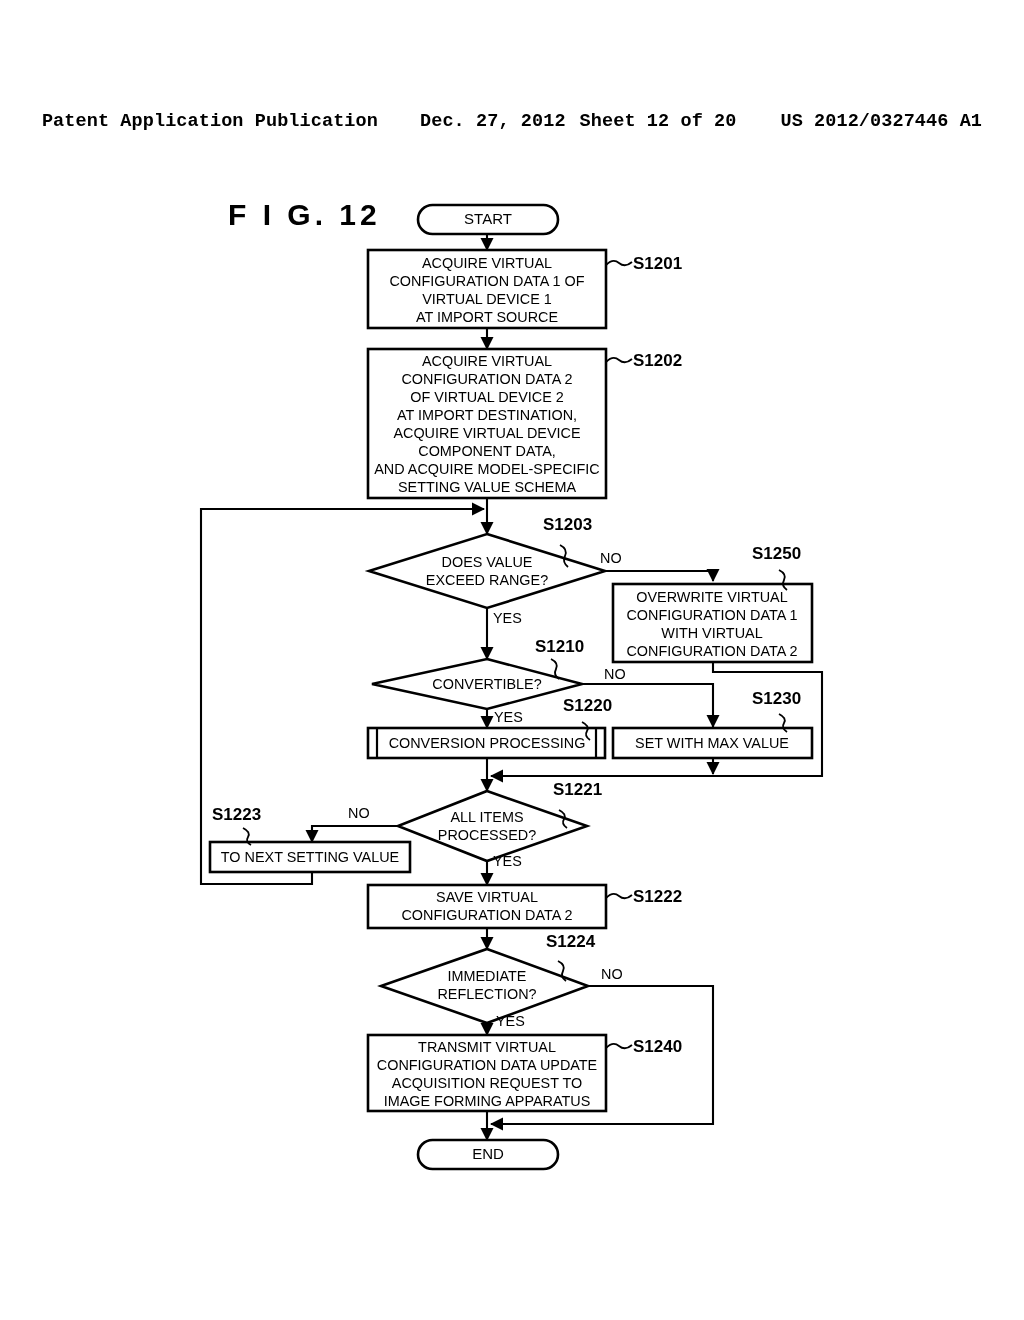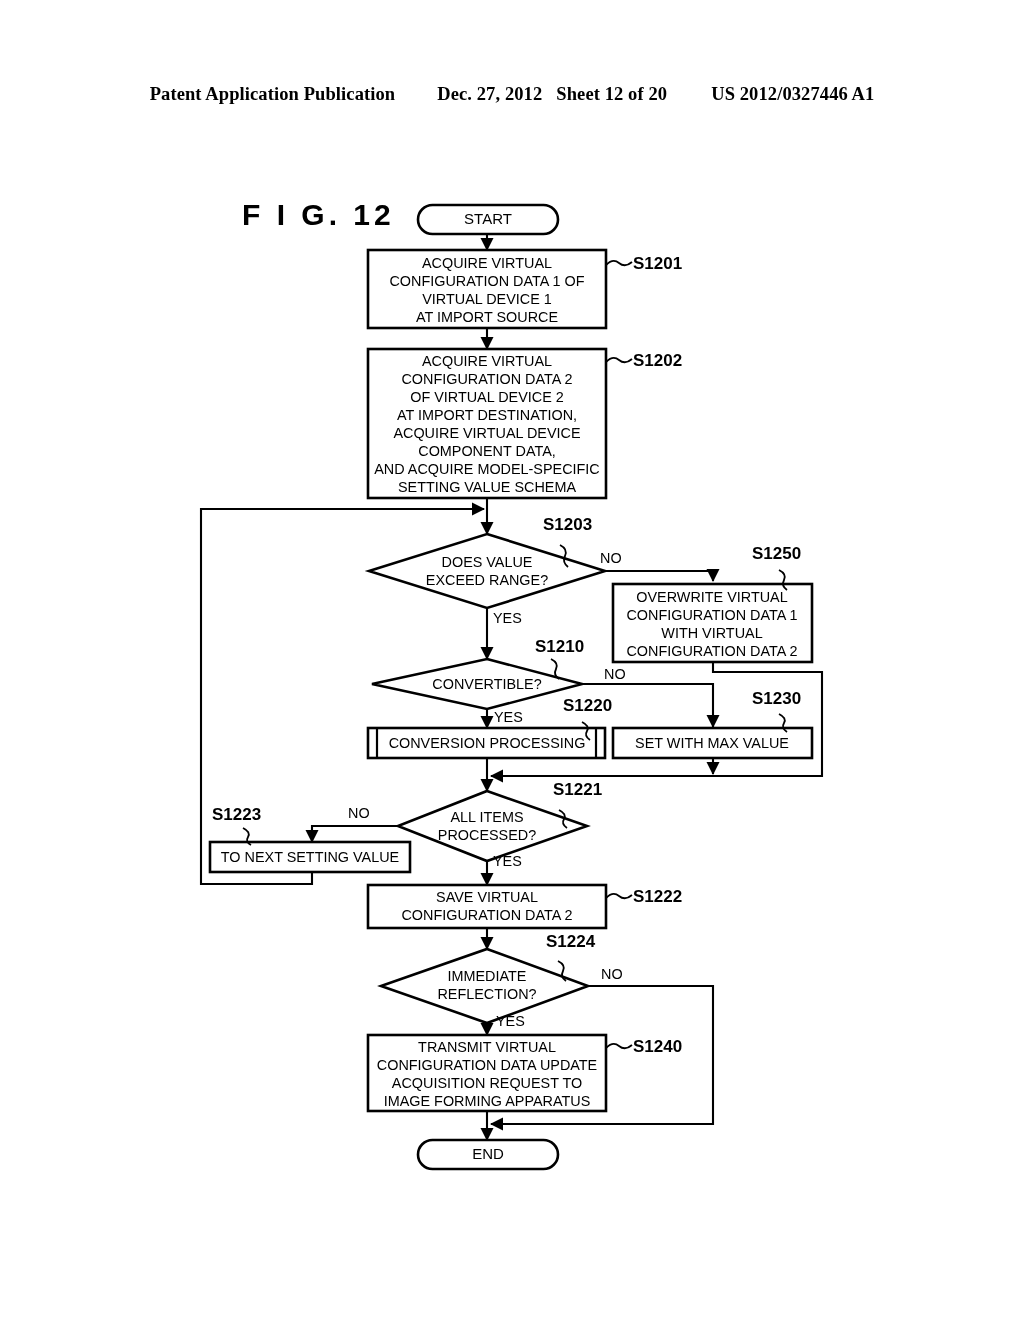--- a/index.html
+++ b/index.html
@@ -18,42 +18,41 @@
 
   
   .pub-header {
     position: absolute;
     top: 84px;
     left: 0;
     width: 1024px;
     display: flex;
     justify-content: center;
     align-items: baseline;
-    font-family: Liberation Serif, serif;
+    font-family: Liberation Mono, monospace;
     font-weight: bold;
     font-size: 18.5px;
     letter-spacing: 0.1px;
     white-space: nowrap;
   }
   .pub-header .seg-title { margin-right: 42px; }
-  .pub-header .seg-date  { margin-right: 14px; }
+  .pub-header .seg-date  { margin-right: 14px; margin-top: 27px; }
   .pub-header .seg-sheet { margin-right: 44px; }
   .pub-header .seg-num   { margin-right: 0; }
 
   
   .fig-label {
     position: absolute;
     left: 228px;
     top: 198px;
     font-family: "Liberation Sans", sans-serif;
     font-weight: bold;
     font-size: 30px;
     letter-spacing: 4px;
     white-space: nowrap;
-    margin-left: 14px;
   }
 
   
   #flow {
     position: absolute;
     left: 0;
     top: 0;
     width: 1024px;
     height: 1320px;
   }

